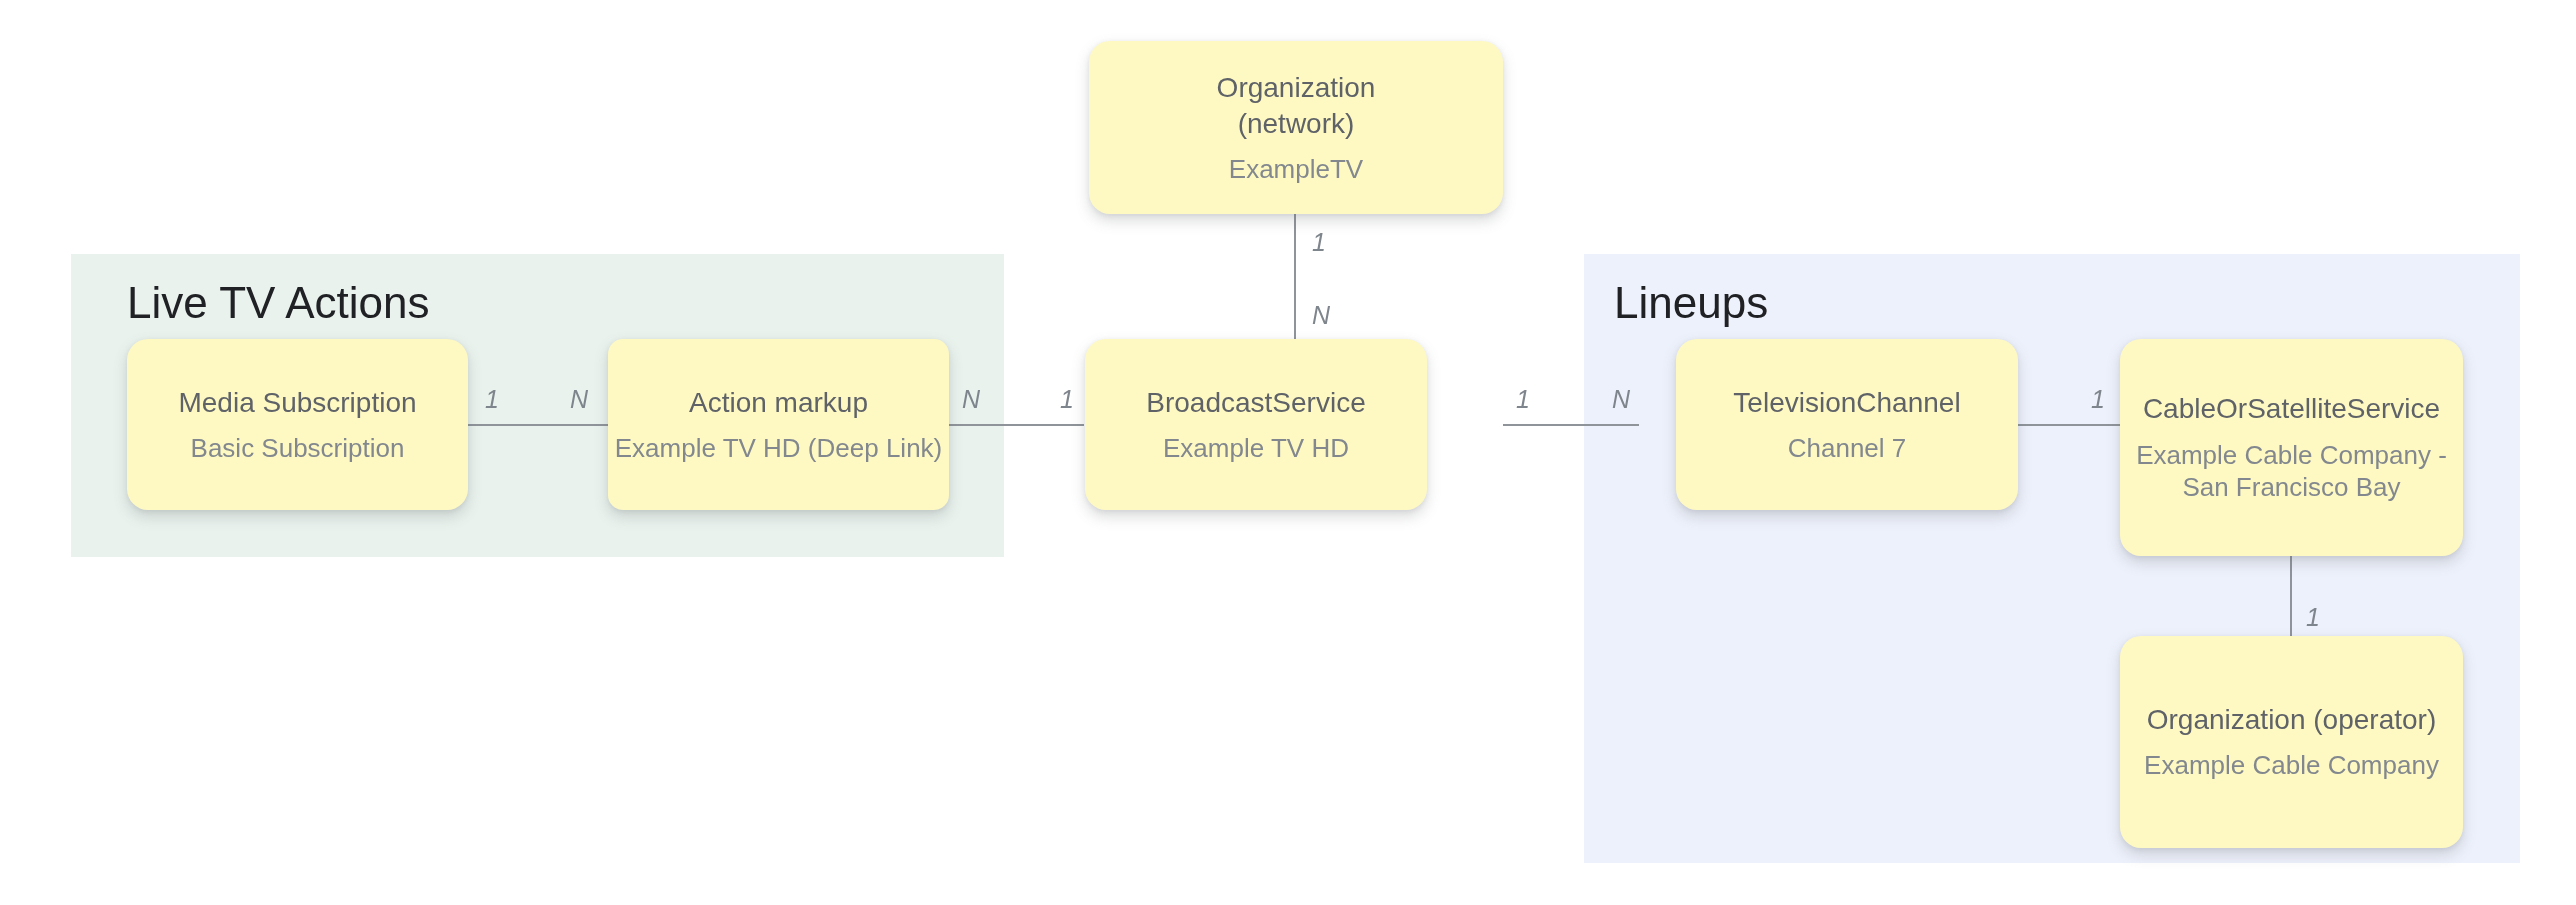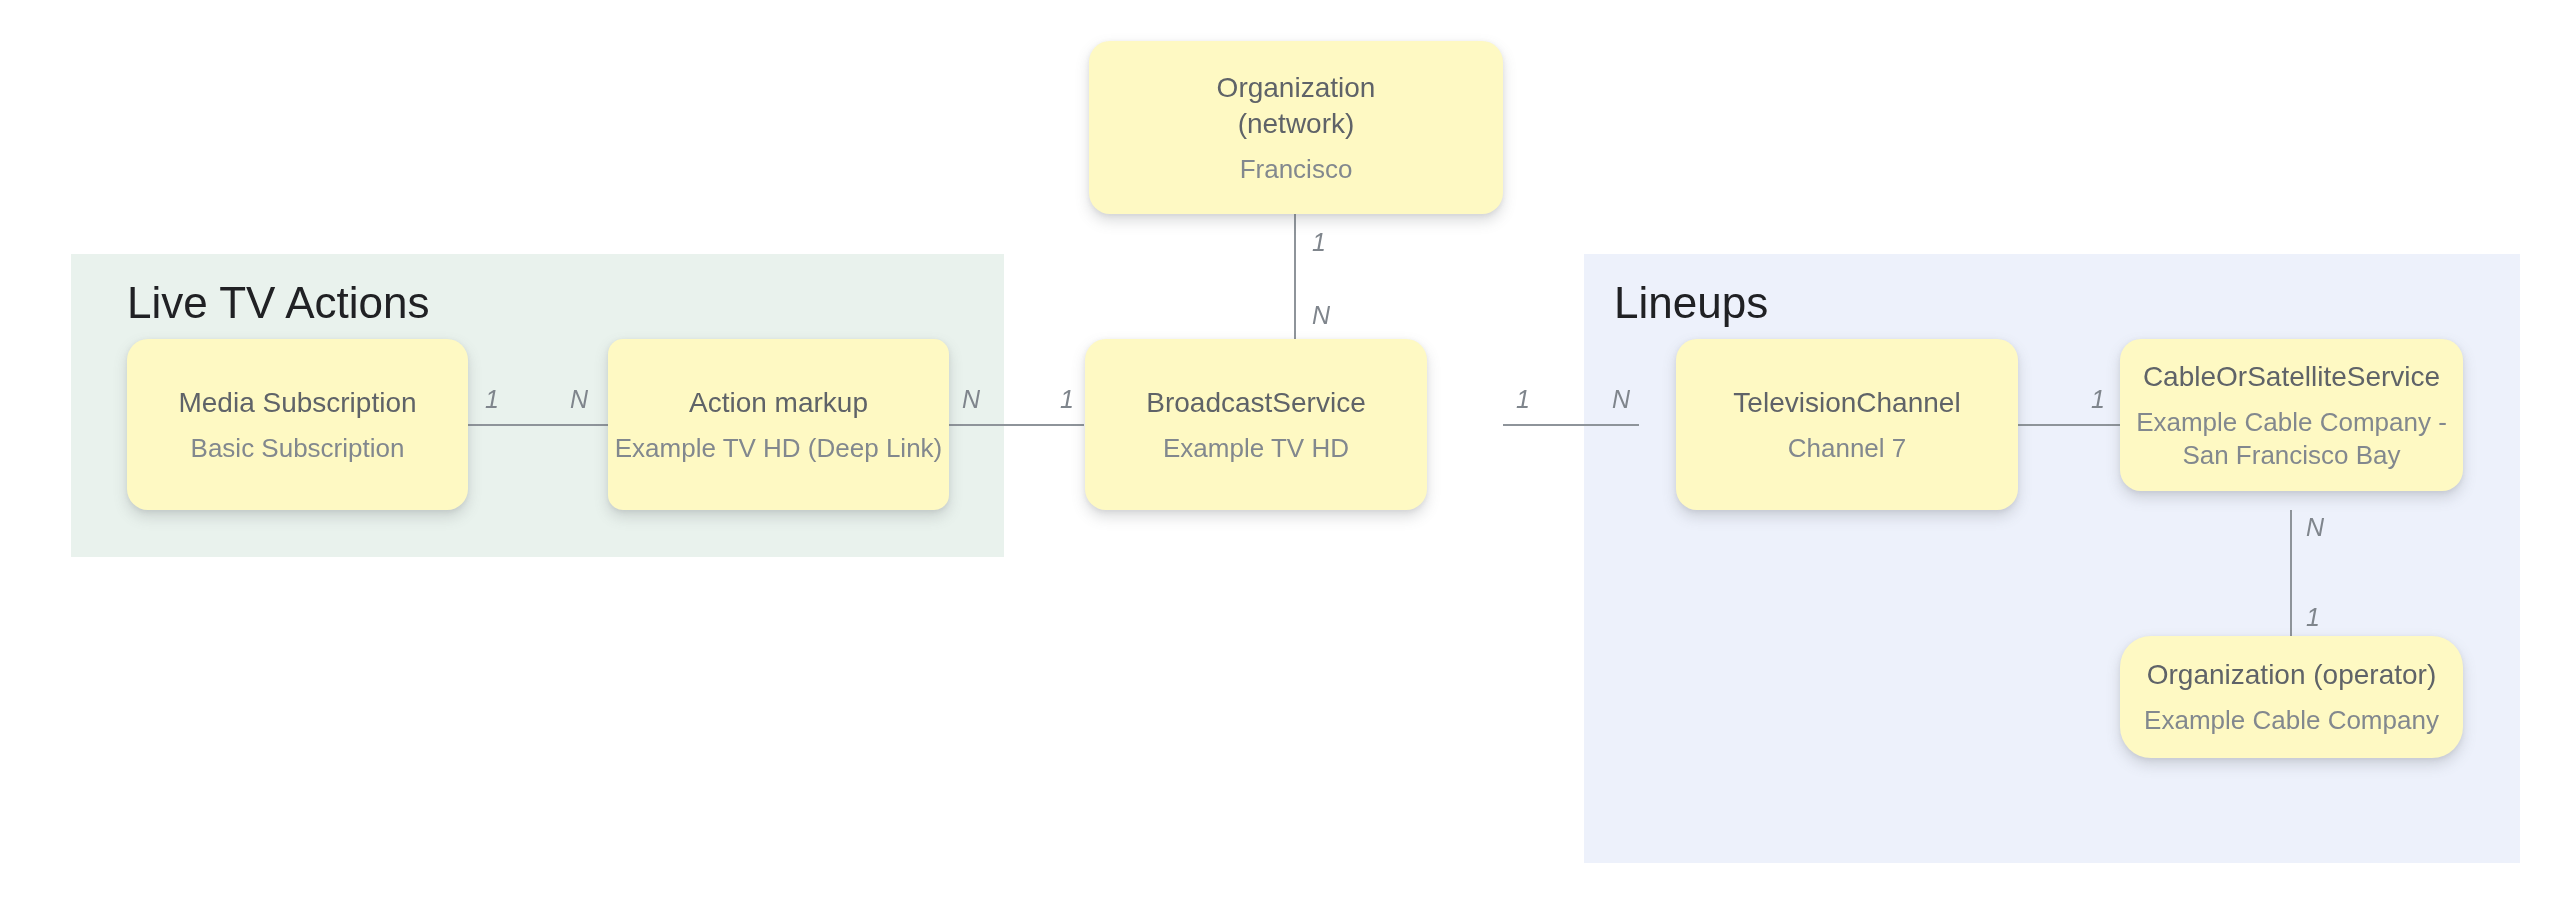--- a/index.html
+++ b/index.html
@@ -97,21 +97,21 @@
 
   <div class="edge-label" style="left:2306px; top:515px;">N</div>
   <div class="edge-label" style="left:2306px; top:605px;">1</div>
 
   <div class="node" style="left:1089px; top:41px; width:414px; height:173px;">
     <div class="node-title">
       <span class="tl">Organization</span>
       <span class="tl">(network)</span>
     </div>
     <div class="node-subtitle">
-      <span class="sl">Francisco</span>
+      <span class="sl">ExampleTV</span>
     </div>
   </div>
 
   <div class="node" style="left:127px; top:339px; width:341px; height:171px;align-items:center;">
     <div class="node-title">
       <span class="tl">Media Subscription</span>
     </div>
     <div class="node-subtitle">
       <span class="sl">Basic Subscription</span>
     </div>
@@ -137,31 +137,31 @@
 
   <div class="node" style="left:1639px; top:339px; width:342px; height:171px;margin-left:37px;">
     <div class="node-title">
       <span class="tl">TelevisionChannel</span>
     </div>
     <div class="node-subtitle">
       <span class="sl">Channel 7</span>
     </div>
   </div>
 
-  <div class="node" style="left:2120px; top:339px; width:343px; height:152px;">
+  <div class="node" style="left:2120px; top:339px; width:343px; height:217px;">
     <div class="node-title">
       <span class="tl">CableOrSatelliteService</span>
     </div>
     <div class="node-subtitle">
       <span class="sl">Example Cable Company -</span>
       <span class="sl">San Francisco Bay</span>
     </div>
   </div>
 
-  <div class="node" style="left:2120px; top:636px; width:343px; height:122px;border-radius:31px;">
+  <div class="node" style="left:2120px; top:636px; width:343px; height:212px;">
     <div class="node-title">
       <span class="tl">Organization (operator)</span>
     </div>
     <div class="node-subtitle">
       <span class="sl">Example Cable Company</span>
     </div>
   </div>
 
 </div>
 

